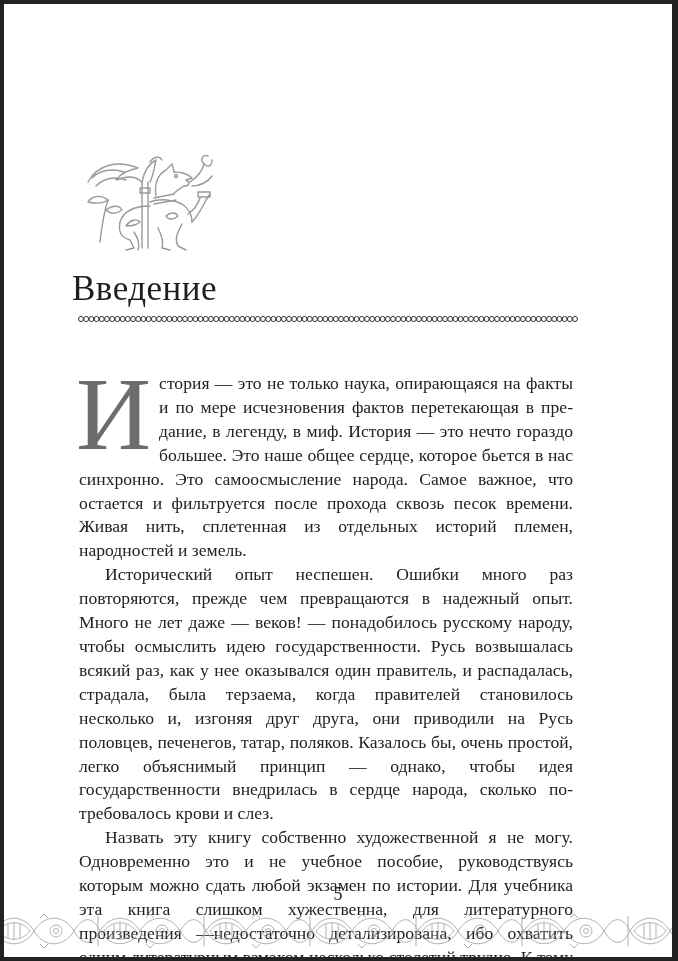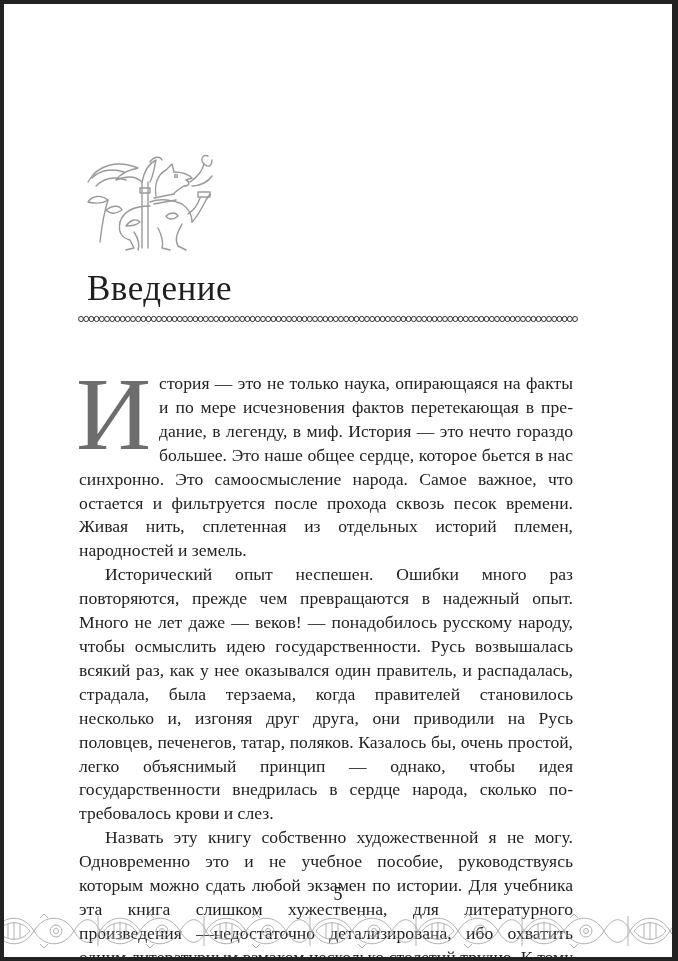--- a/index.html
+++ b/index.html
@@ -12,21 +12,21 @@
       position: absolute; left: 4px; top: 4px;
       width: 668px; height: 953px;
       background: #ffffff;
       overflow: hidden;
     }
     .ornament {
       position: absolute; left: 74px; top: 148px;
       width: 140px; height: 102px;
     }
     .chapter-title {
-      position: absolute; left: 83px; top: 262px;
+      position: absolute; left: 68px; top: 262px;
       margin: 0;
       font-size: 35px; font-weight: normal;
       color: #1f1f1f; letter-spacing: 0.5px;
       line-height: 46px;
     }
     .divider {
       position: absolute; left: 74px; top: 311px;
       width: 502px; height: 8px;
     }
     .body-text {

